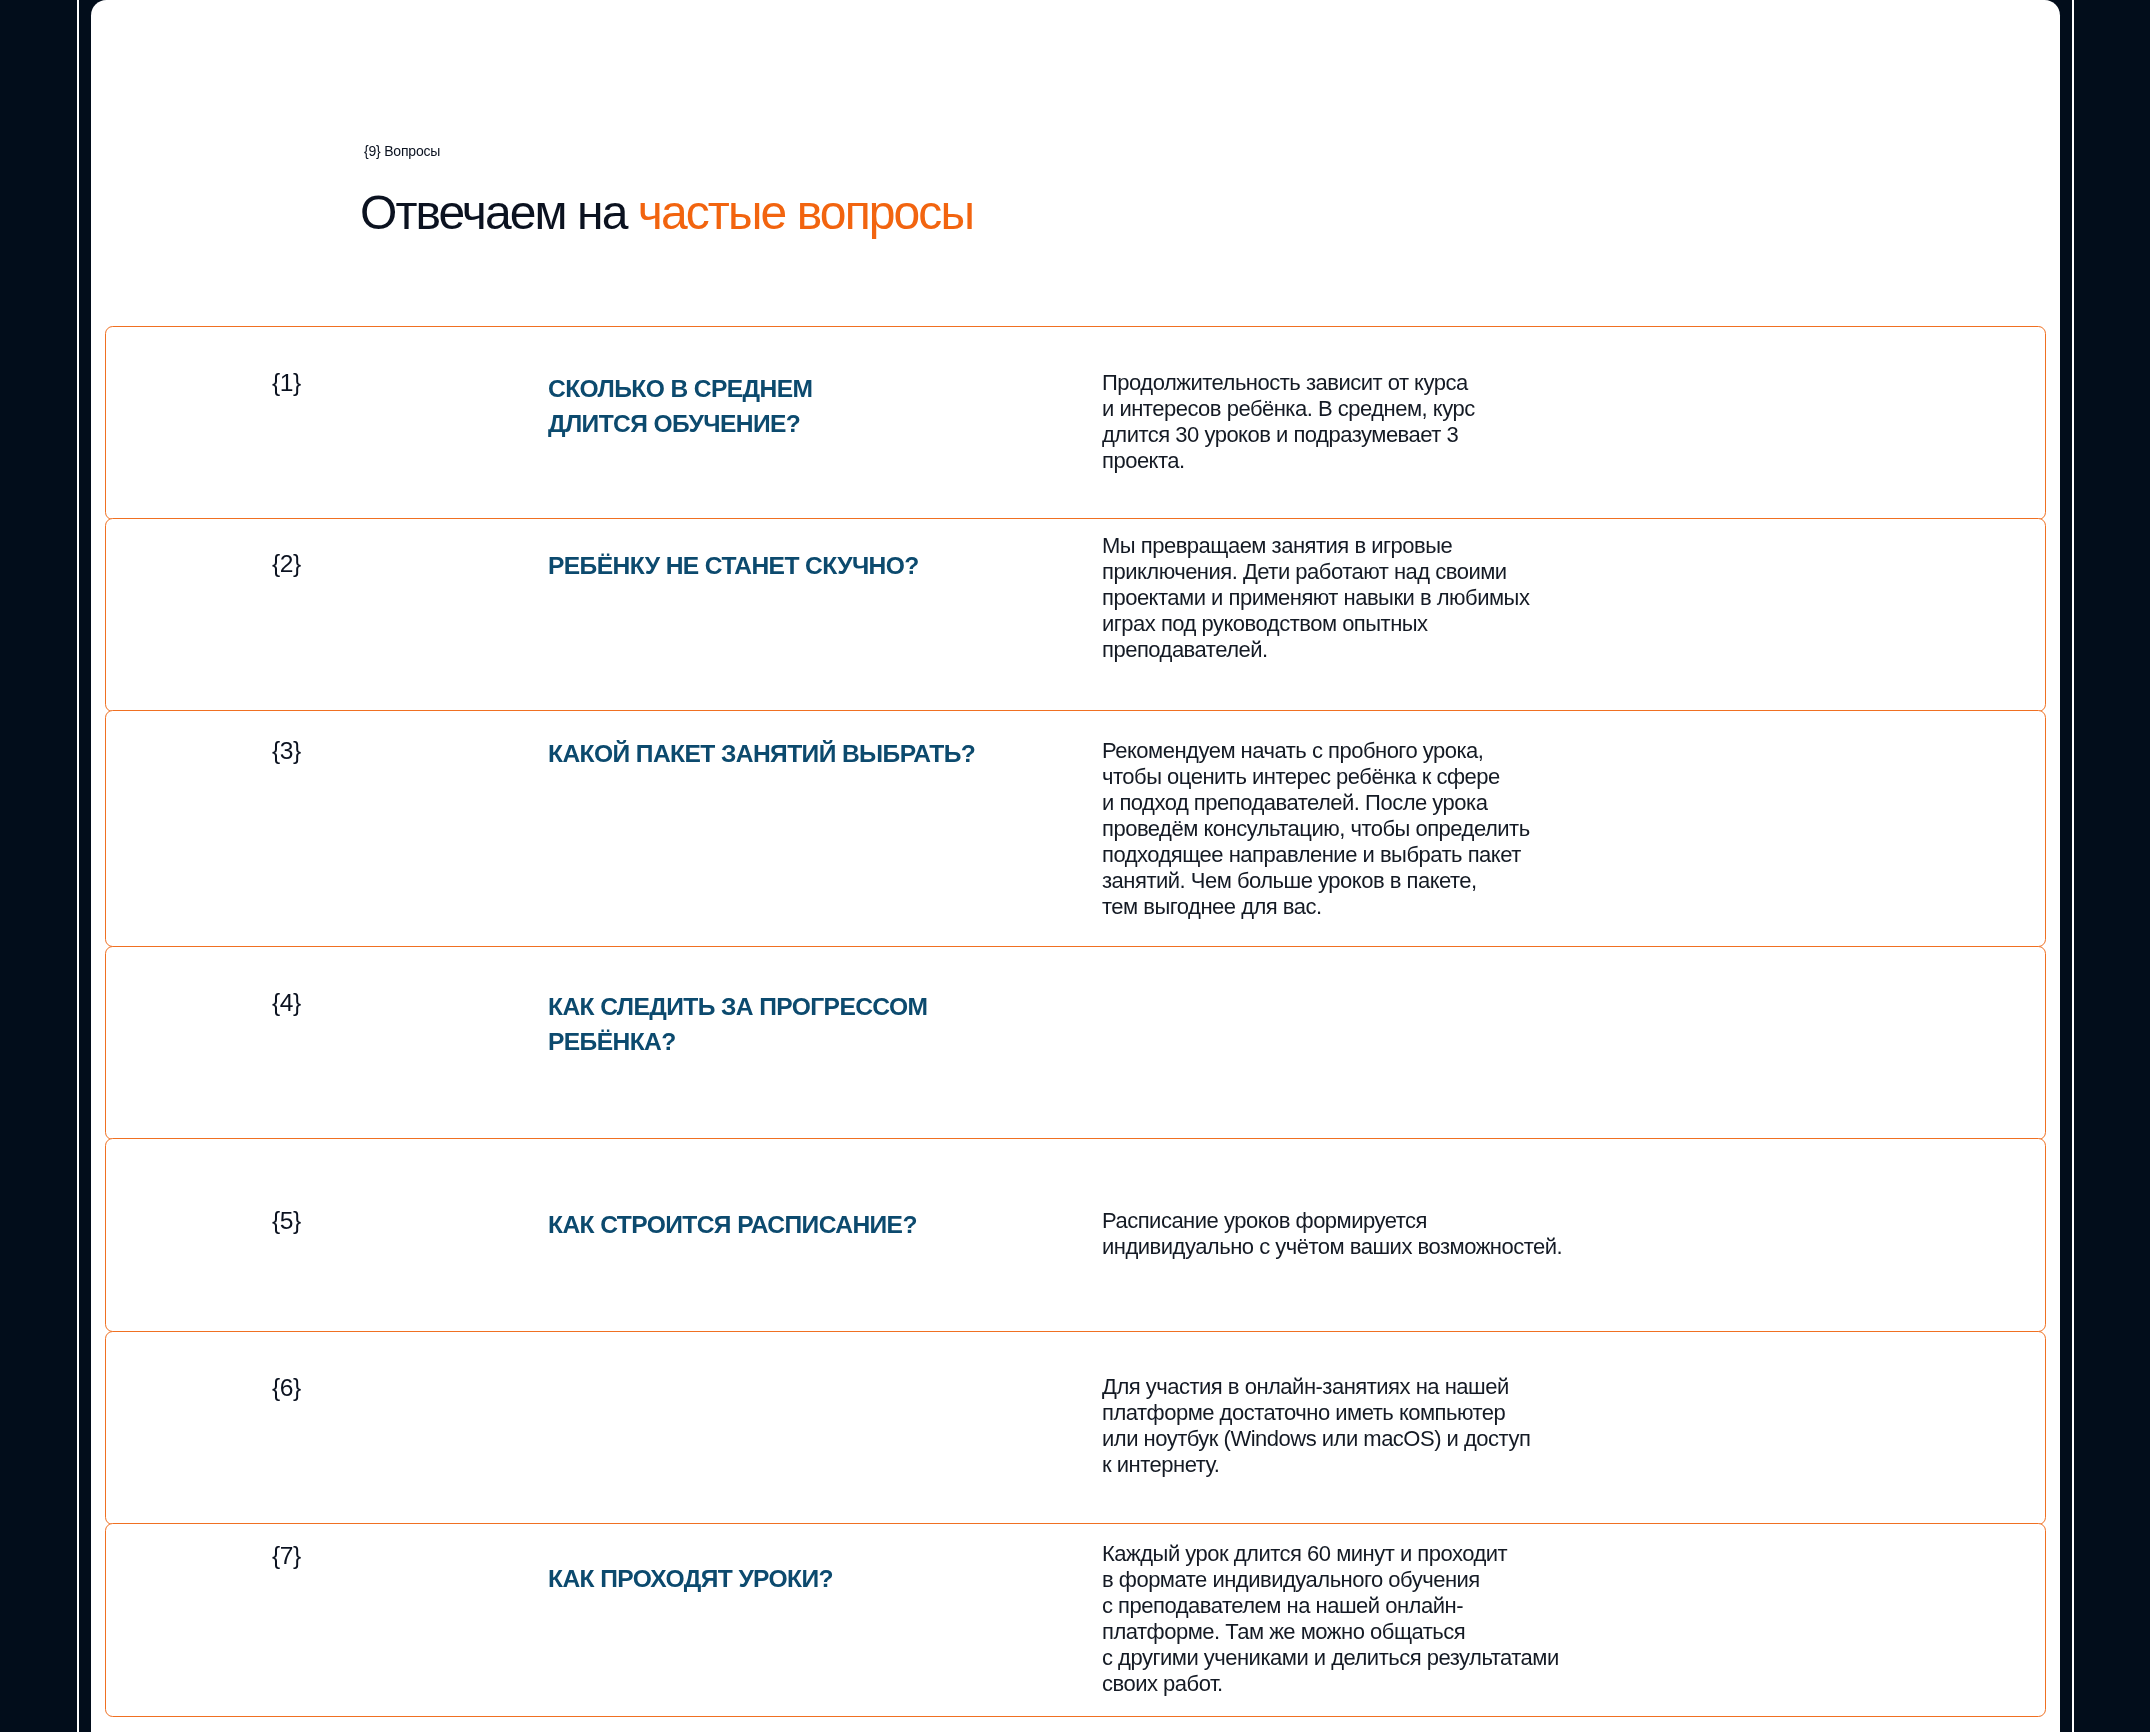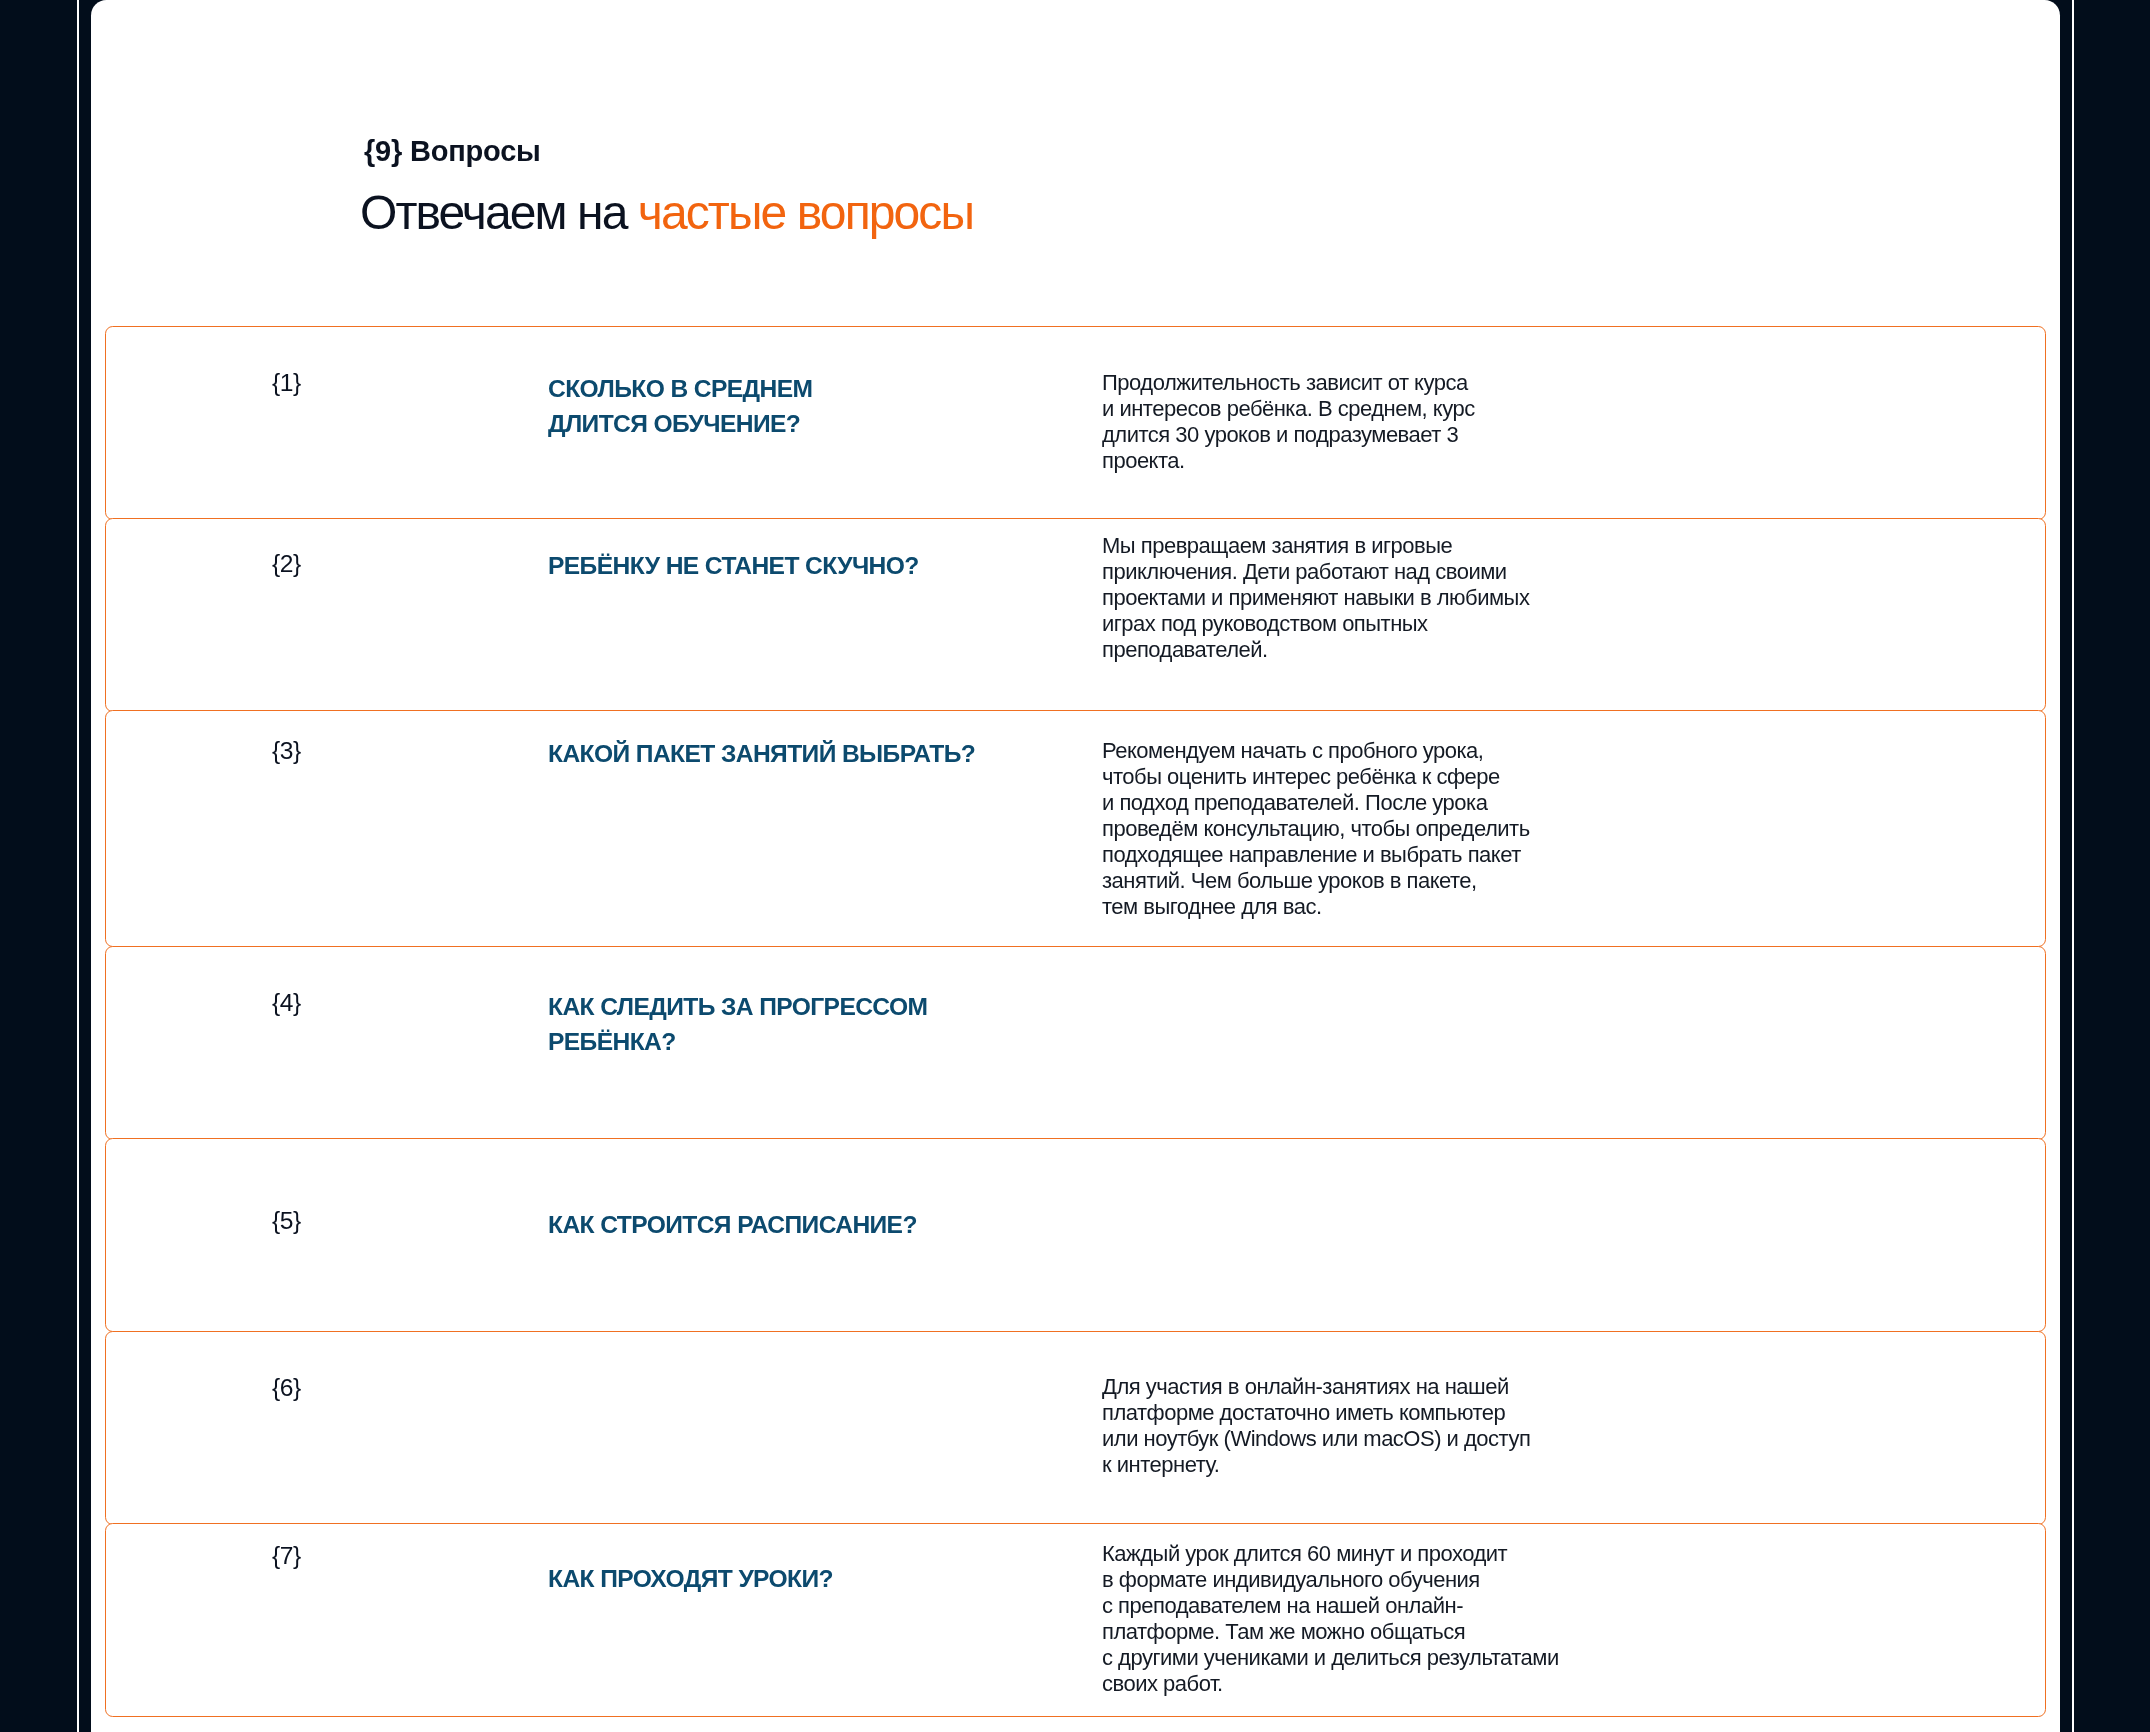--- a/index.html
+++ b/index.html
@@ -11,21 +11,21 @@
   }
   .vline { position:absolute; top:0; width:2.3px; height:1733px; background:#ffffff; }
   .vline.left { left:77px; }
   .vline.right { left:2072px; }
   .card {
     position:absolute; left:91px; top:0; width:1969px; height:1751px;
     background:#ffffff; border-radius:15.4px;
   }
   .eyebrow {
     position:absolute; left:273px; top:137px;
-    font-size:29px; line-height:28px; font-weight:700; color:#0b1220;
+    font-size:14px; line-height:28px; font-weight:400; color:#0b1220;
     letter-spacing:-0.2px;
   }
   .title {
     position:absolute; left:269px; top:171px;
     font-size:48px; line-height:84px; font-weight:400; color:#0b1220;
     letter-spacing:-1.9px; white-space:nowrap;
   }
   .title .accent { color:#f2640f; }
   .faq-item {
     position:absolute; left:105px; width:1941px;
@@ -96,20 +96,22 @@
 
 <div class="faq-item" style="top:946px;height:194px;">
   <div class="num" style="top:42px;">{4}</div>
   <div class="question" style="top:42px;white-space:pre-line;">Как следить за прогрессом
 ребёнка?</div>
 </div>
 
 <div class="faq-item" style="top:1138px;height:194px;">
   <div class="num" style="top:68px;">{5}</div>
   <div class="question" style="top:68px;">Как строится расписание?</div>
+  <div class="answer" style="top:69px;">Расписание уроков формируется
+индивидуально с учётом ваших возможностей.</div>
 </div>
 
 <div class="faq-item" style="top:1331px;height:194px;">
   <div class="num" style="top:42px;">{6}</div>
   <div class="answer" style="top:42px;">Для участия в онлайн-занятиях на нашей
 платформе достаточно иметь компьютер
 или ноутбук (Windows или macOS) и доступ
 к интернету.</div>
 </div>
 

